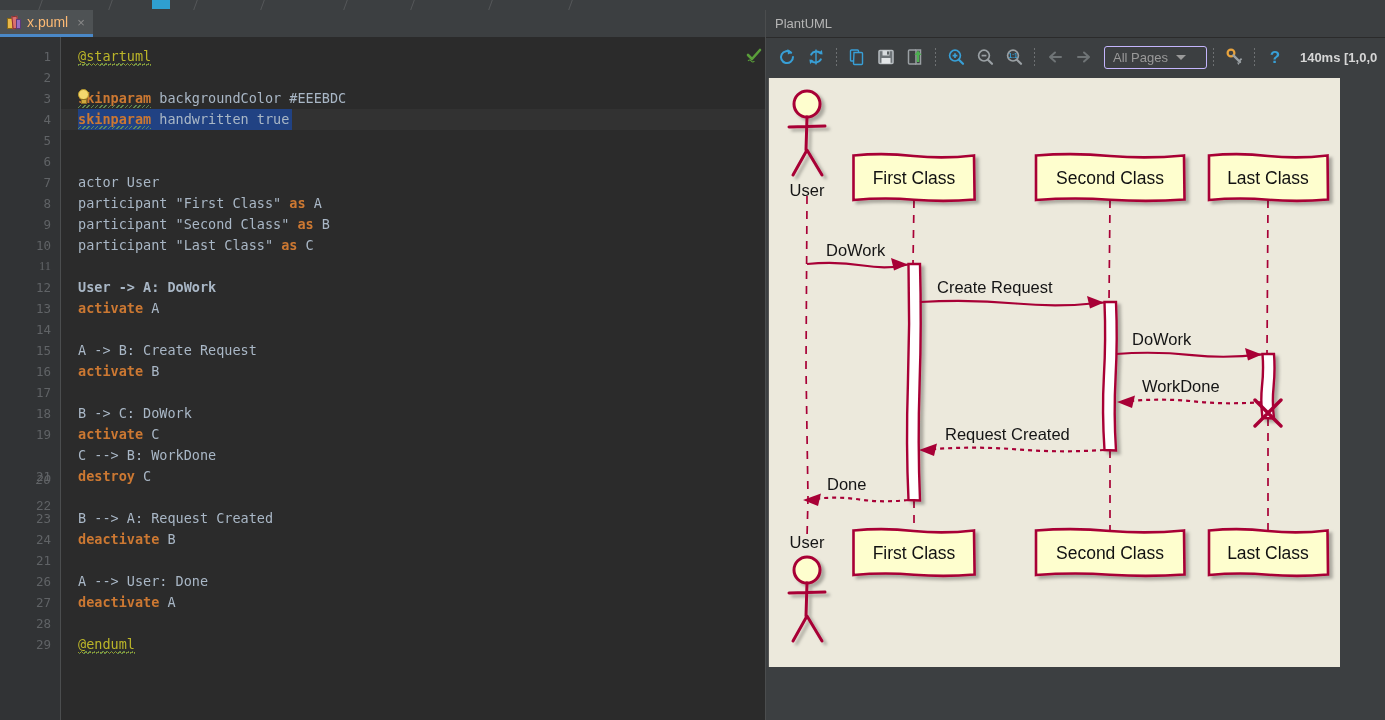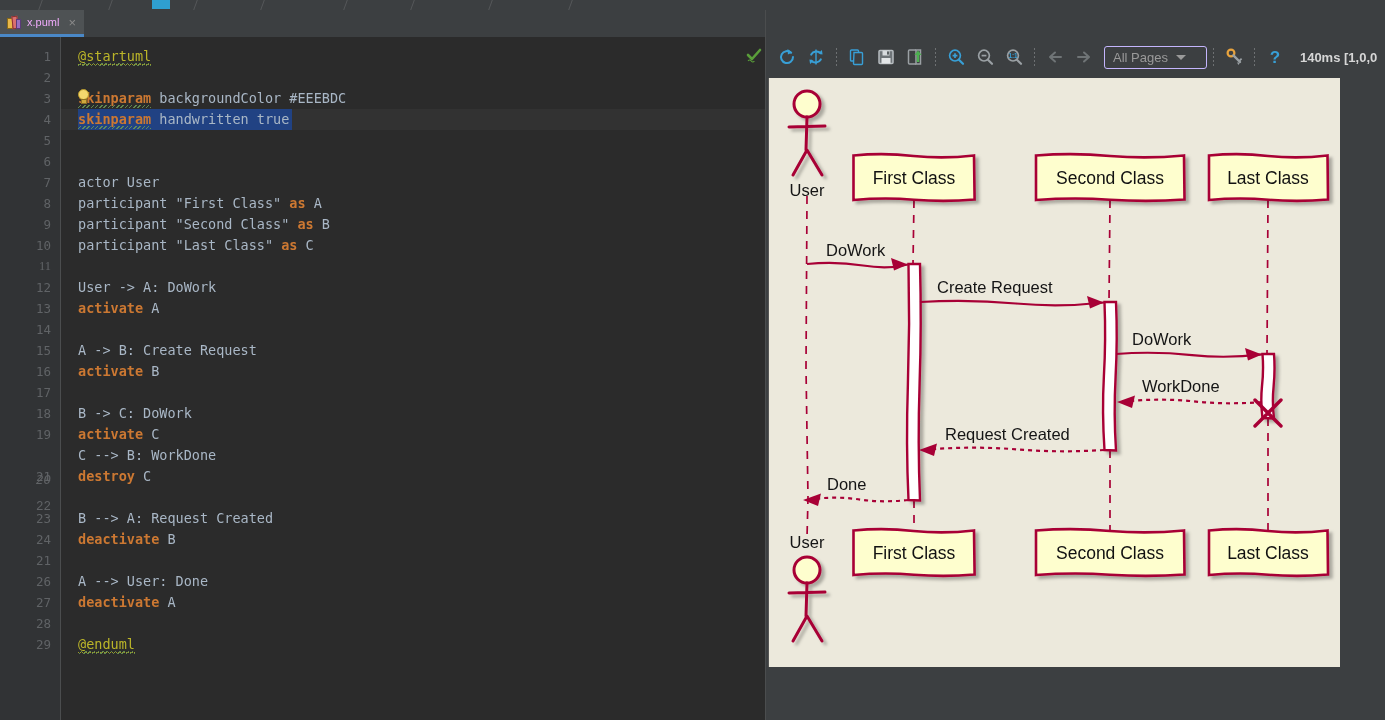--- a/index.html
+++ b/index.html
@@ -41,21 +41,21 @@
     padding:0 8px 0 7px;
     box-sizing:border-box;
     border-bottom:3px solid #4a88c7;
   }
   .tab-icon{
     width:15px;height:15px;position:relative;flex:0 0 auto;
   }
   .tab-icon .b1{position:absolute;left:0;top:3px;width:6px;height:11px;background:#e8b84b;border:1px solid #8a6a18;box-sizing:border-box;}
   .tab-icon .b2{position:absolute;left:5px;top:1px;width:6px;height:13px;background:#d96f6f;border:1px solid #8a3030;box-sizing:border-box;transform:rotate(-6deg);}
   .tab-icon .b3{position:absolute;left:9px;top:4px;width:5px;height:10px;background:#9a6fc0;border:1px solid #5a3a78;box-sizing:border-box;}
-  .tab-title{color:#f0abfc;font-size:11px;white-space:nowrap;}
+  .tab-title{color:#fdba74;font-size:14px;white-space:nowrap;}
   .tab-close{color:#8a8a8a;font-size:13px;margin-left:4px;}
 
   .gutter{
     position:absolute;left:0;top:27px;width:60px;height:683px;
     background:#313335;
   }
   .gutter .lineno{
     position:absolute;right:9px;width:50px;text-align:right;
     color:#606366;font-family:"DejaVu Sans Mono", monospace;font-size:12.5px;
     height:21px;line-height:21px;
@@ -224,21 +224,21 @@
           <div class="cline" style="top: 30px;"></div>
           <div class="cline" style="top: 51px;"><span class="kw">skinparam</span><span> backgroundColor #EEEBDC</span></div>
           <div class="cline" style="top: 72px; z-index: 3; position: absolute;"><span class="kw">skinparam</span><span> handwritten true</span></div>
           <div class="cline" style="top: 93px;"></div>
           <div class="cline" style="top: 114px;"></div>
           <div class="cline" style="top: 135px;"><span>actor User</span></div>
           <div class="cline" style="top: 156px;"><span>participant "First Class" </span><span class="kw">as</span><span> A</span></div>
           <div class="cline" style="top: 177px;"><span>participant "Second Class" </span><span class="kw">as</span><span> B</span></div>
           <div class="cline" style="top: 198px;"><span>participant "Last Class" </span><span class="kw">as</span><span> C</span></div>
           <div class="cline" style="top: 219px;"></div>
-          <div class="cline" style="top: 240px;"><span>User -&gt; A: DoWork</span></div>
+          <div class="cline" style="top: 240px; font-weight: bold;"><span>User -&gt; A: DoWork</span></div>
           <div class="cline" style="top: 261px;"><span class="kw">activate</span><span> A</span></div>
           <div class="cline" style="top: 282px;"></div>
           <div class="cline" style="top: 303px;"><span>A -&gt; B: Create Request</span></div>
           <div class="cline" style="top: 324px;"><span class="kw">activate</span><span> B</span></div>
           <div class="cline" style="top: 345px;"></div>
           <div class="cline" style="top: 366px;"><span>B -&gt; C: DoWork</span></div>
           <div class="cline" style="top: 387px;"><span class="kw">activate</span><span> C</span></div>
           <div class="cline" style="top: 408px;"><span>C --&gt; B: WorkDone</span></div>
           <div class="cline" style="top: 429px;"><span class="kw">destroy</span><span> C</span></div>
           <div class="cline" style="top: 450px;"></div>
@@ -261,20 +261,23 @@
         <path d="M2 7 L6 11 L14 2" stroke="#5a9e3a" stroke-width="2.6" fill="none" stroke-linecap="round" stroke-linejoin="round"></path>
         <path d="M2 13 q1.6 -2 3.2 0 t3.2 0" stroke="#5a9e3a" stroke-width="1.1" fill="none"></path>
       </svg>
     </div>
 
   </div>
   <div class="editor-right-sep"></div>
 
   <div class="uml-pane">
 
+    <div class="uml-header">
+      <span class="ttl">PlantUML</span>
+    </div>
 
     <div class="uml-toolbar">
 
       <div class="tb-btn">
         <svg width="20" height="20" viewBox="0 0 20 20">
           <path d="M16 10 a6 6 0 1 1 -1.9 -4.3" stroke="#389FD6" stroke-width="2" fill="none" stroke-linecap="round"></path>
           <path d="M10.5 2 L15.4 5.4 L10.9 7.6 Z" fill="#389FD6"></path>
         </svg>
       </div>
       <div class="tb-btn">

